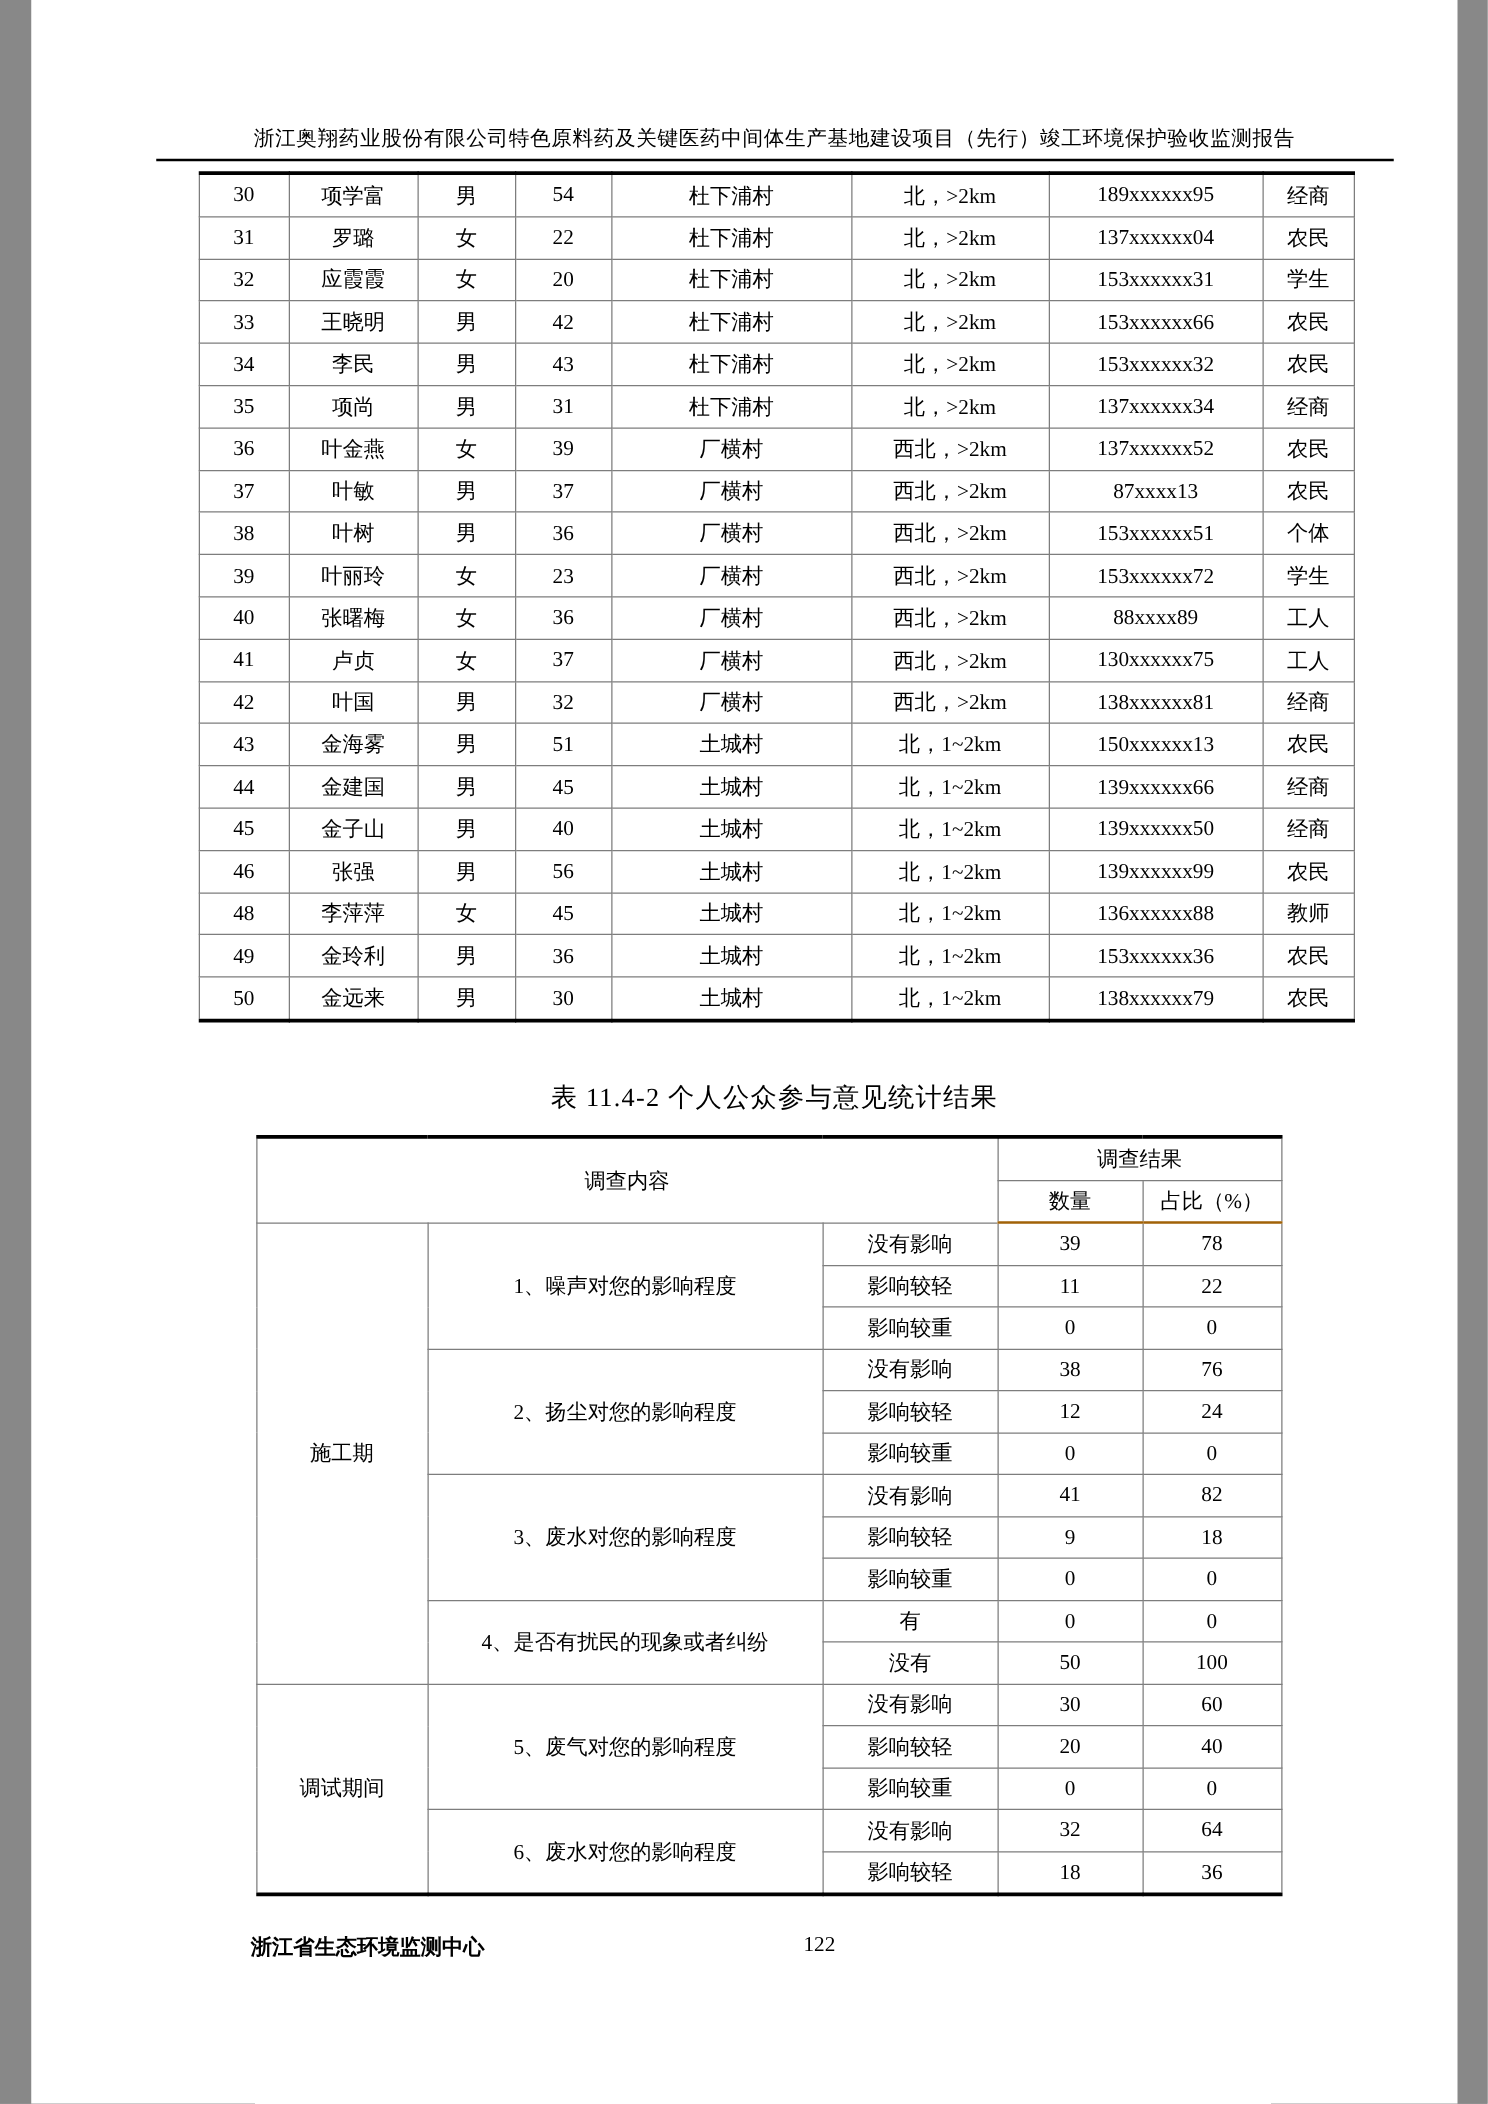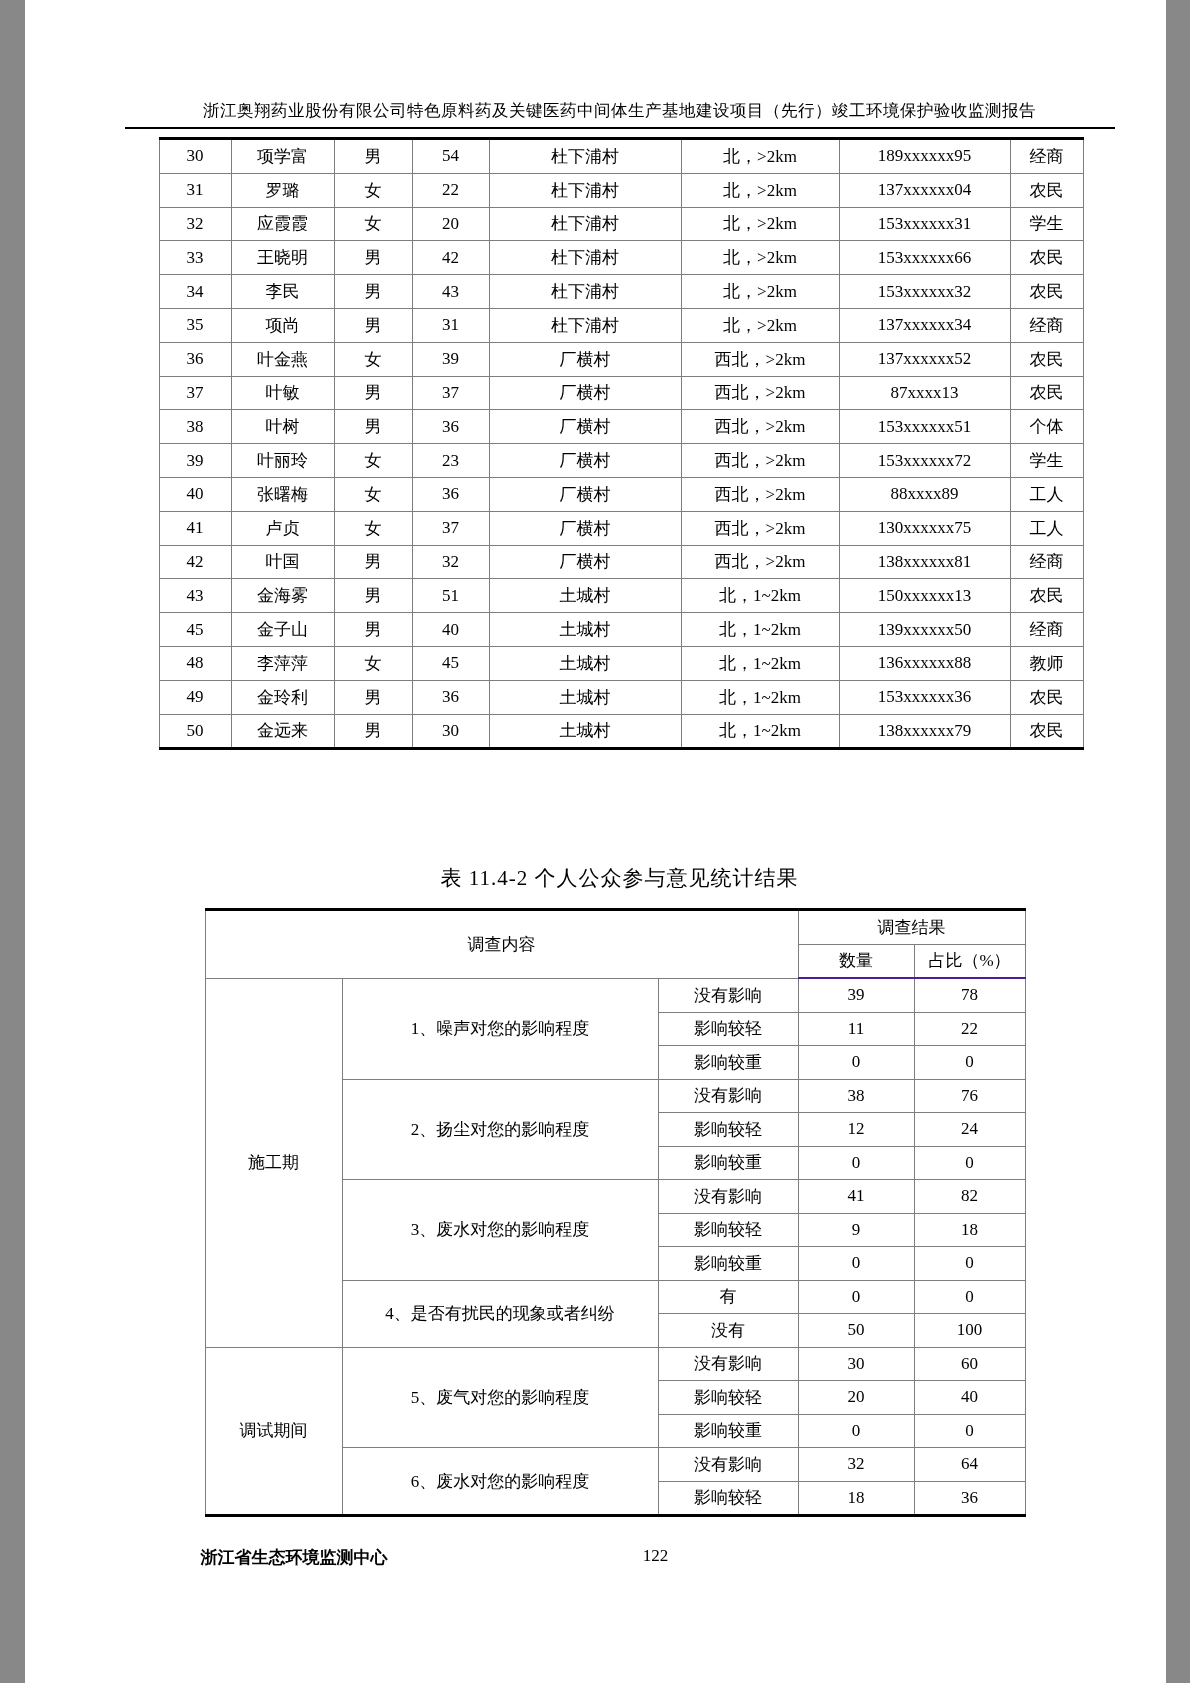--- a/index.html
+++ b/index.html
@@ -25,21 +25,21 @@
   #t1 td{border:1px solid #7d7d7d;height:32.8px;}
   
   .t2-title{
     position:absolute;top:864px;left:0;width:1190px;text-align:center;
     font-size:21px;font-weight:normal;letter-spacing:1px;
   }
   
   #t2{left:180px;top:908px;width:820px;
       border-top:3px solid #000;border-bottom:3px solid #000;}
   #t2 td{border:1px solid #7d7d7d;height:32.5px;}
-  #t2 tr.h2 td{border-bottom:2px solid #4c1d95;}
+  #t2 tr.h2 td{border-bottom:2px solid #a16207;}
   #t2 td.question{font-size:17px;margin-top:16px;}
   
   .doc-footer{position:absolute;top:1546px;left:0;width:1190px;height:24px;font-size:17px;}
   .footer-org{position:absolute;left:176px;top:0;font-weight:bold;}
   .footer-page{position:absolute;left:0;width:1190px;text-align:center;top:0;margin-left:36px;}
 </style>
 </head>
 <body>
 
 <div class="page">
@@ -193,28 +193,48 @@
           <td>43</td>
           <td>金海雾</td>
           <td>男</td>
           <td>51</td>
           <td>土城村</td>
           <td>北，1~2km</td>
           <td>150xxxxxx13</td>
           <td>农民</td>
         </tr>
         <tr>
+          <td>44</td>
+          <td>金建国</td>
+          <td>男</td>
+          <td>45</td>
+          <td>土城村</td>
+          <td>北，1~2km</td>
+          <td>139xxxxxx66</td>
+          <td>经商</td>
+        </tr>
+        <tr>
           <td>45</td>
           <td>金子山</td>
           <td>男</td>
           <td>40</td>
           <td>土城村</td>
           <td>北，1~2km</td>
           <td>139xxxxxx50</td>
           <td>经商</td>
+        </tr>
+        <tr>
+          <td>46</td>
+          <td>张强</td>
+          <td>男</td>
+          <td>56</td>
+          <td>土城村</td>
+          <td>北，1~2km</td>
+          <td>139xxxxxx99</td>
+          <td>农民</td>
         </tr>
         <tr>
           <td>48</td>
           <td>李萍萍</td>
           <td>女</td>
           <td>45</td>
           <td>土城村</td>
           <td>北，1~2km</td>
           <td>136xxxxxx88</td>
           <td>教师</td>

